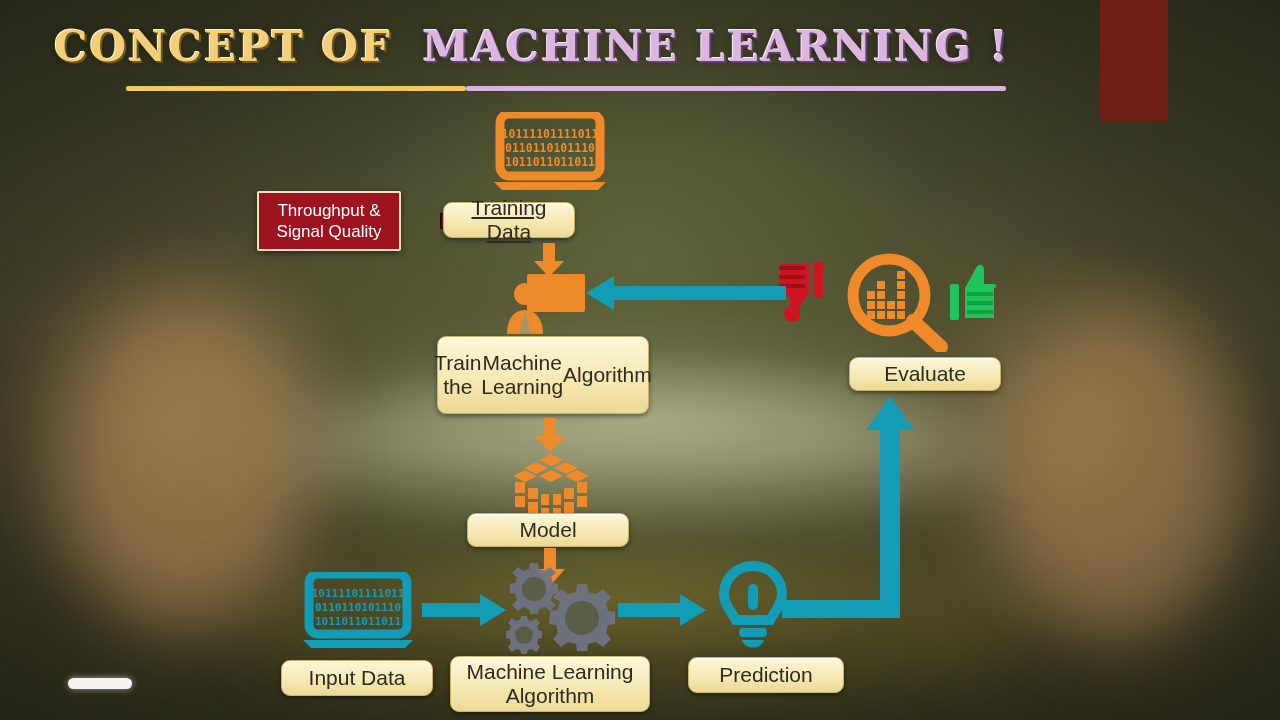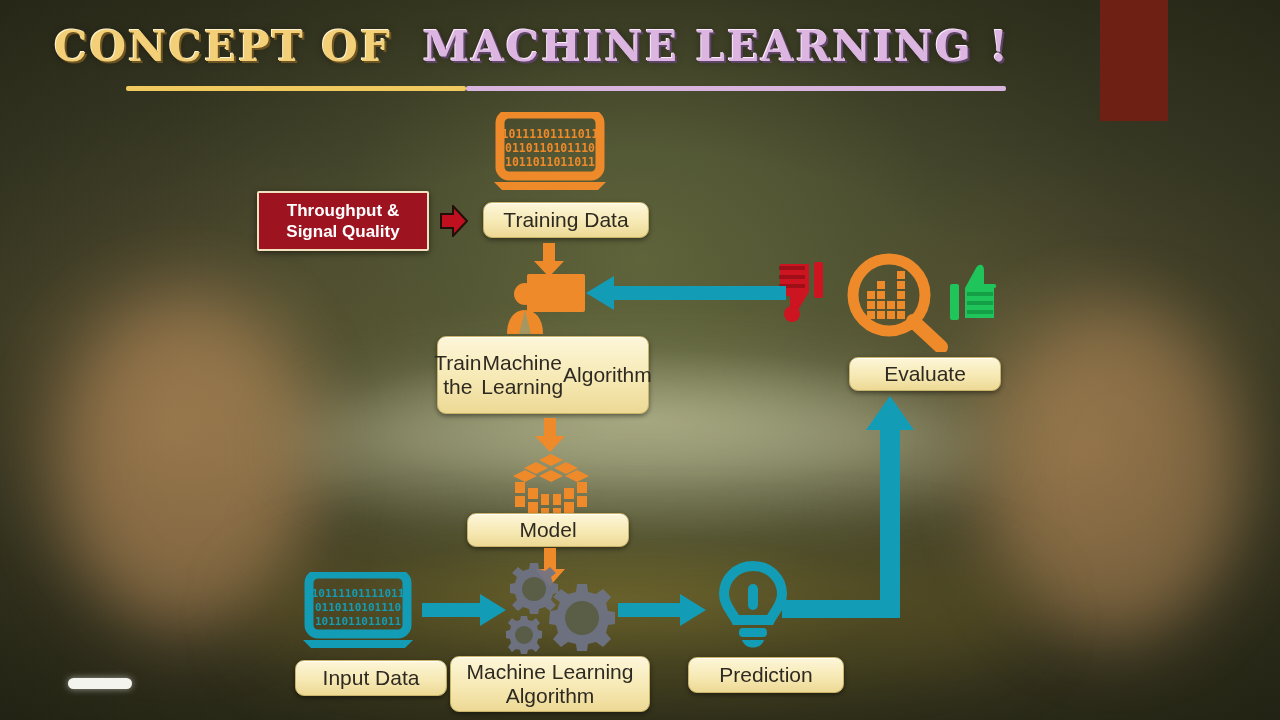--- a/index.html
+++ b/index.html
@@ -32,24 +32,24 @@
 
   
   .nodebox{position:absolute;
     background:linear-gradient(180deg,#fdf6d9 0%,#f6e9b4 55%,#edd995 100%);
     border:1px solid #c9b46a;border-radius:9px;
     color:#2e2a22;font-size:21px;line-height:24px;text-align:center;
     display:flex;align-items:center;justify-content:center;
     box-shadow:0 2px 5px rgba(0,0,0,.45), inset 0 1px 0 rgba(255,255,255,.85);
     font-family:"Liberation Sans",sans-serif;padding:5px 12px;box-sizing:border-box;}
 
-  #redbox{position:absolute;left:257px;top:191px;width:172px;height:60px;
+  #redbox{position:absolute;left:257px;top:191px;width:144px;height:60px;
     background:#9e1320;border:2px solid #f2e2c0;border-radius:2px;
     display:flex;flex-direction:column;align-items:center;justify-content:center;
-    color:#fff;font-weight:bold;font-size:17px;line-height:21px;box-sizing:border-box;
+    color:#fff;font-weight:normal;font-size:17px;line-height:21px;box-sizing:border-box;
     box-shadow:0 2px 6px rgba(0,0,0,.5);}
 
   .label-line{display:block;}
 
   
   #white-bar{position:absolute;left:68px;top:678px;width:64px;height:11px;
     background:#f4f4ee;border-radius:6px;box-shadow:0 0 7px rgba(255,255,255,.55);}
   #red-corner{position:absolute;left:1100px;top:0;width:68px;height:121px;background:#6e2014;}
 </style>
 </head>
@@ -88,21 +88,21 @@
     <span class="label-line">Throughput &amp;</span>
     <span class="label-line">Signal Quality</span>
   </div>
 
   <div style="position:absolute;left:440px;top:205px;width:28px;height:32px;">
     <svg viewBox="0 0 28 32" width="28" height="32">
       <path d="M1 9 H13 V1 L27 16 L13 31 V23 H1 Z" fill="#c01020" stroke="#201008" stroke-width="2"></path>
     </svg>
   </div>
 
-  <div class="nodebox" style="left:483px;top:202px;width:166px;height:36px;">
+  <div class="nodebox" style="left:443px;top:202px;width:132px;height:36px;text-decoration:underline;">
     <span>Training Data</span>
   </div>
 
   <div style="position:absolute;left:532px;top:243px;width:34px;height:34px;">
     <svg viewBox="0 0 34 34" width="34" height="34">
       <path d="M11 0 H23 V18 H32 L17 34 L2 18 H11 Z" fill="#ef8a2b"></path>
     </svg>
   </div>
 
   <div style="position:absolute;left:505px;top:272px;width:82px;height:62px;">
@@ -274,21 +274,21 @@
     <svg viewBox="0 0 82 92" width="82" height="92">
       <path d="M41 6 C24 6 12 19 12 34 C12 45 20 52 24 60 L58 60 C62 52 70 45 70 34 C70 19 58 6 41 6 Z" fill="none" stroke="#139cb5" stroke-width="10"></path>
       <rect x="36" y="24" width="10" height="26" rx="5" fill="#139cb5"></rect>
       <rect x="27" y="68" width="28" height="9" rx="4" fill="#139cb5"></rect>
       <path d="M30 80 C33 90 49 90 52 80 Z" fill="#139cb5"></path>
     </svg>
   </div>
 
   <div style="position:absolute;left:782px;top:600px;width:30px;height:18px;background:#139cb5;"></div>
 
-  <div class="nodebox" style="left:281px;top:660px;width:152px;height:36px;margin-left:14px;">
+  <div class="nodebox" style="left:281px;top:660px;width:152px;height:36px;">
     <span>Input Data</span>
   </div>
 
   <div class="nodebox" style="left:450px;top:656px;width:200px;height:56px;flex-direction:column;">
     <span class="label-line">Machine Learning</span>
     <span class="label-line">Algorithm</span>
   </div>
 
   <div class="nodebox" style="left:688px;top:657px;width:156px;height:36px;">
     <span>Prediction</span>

